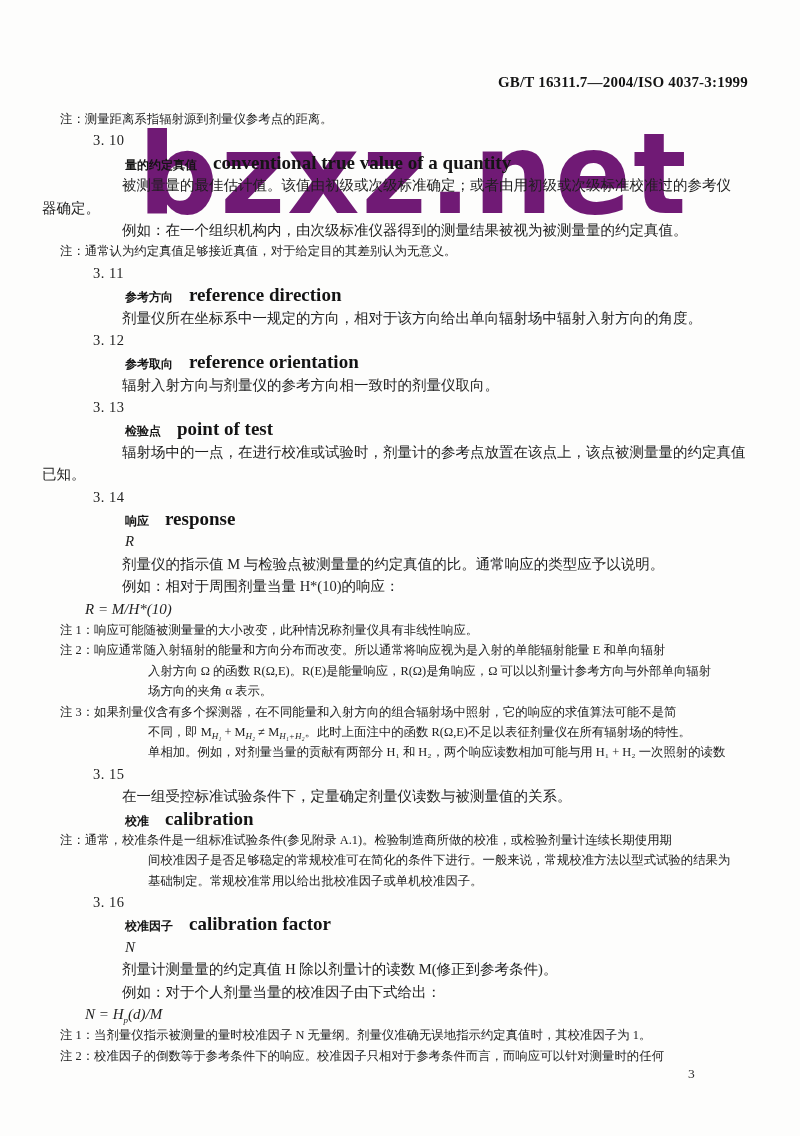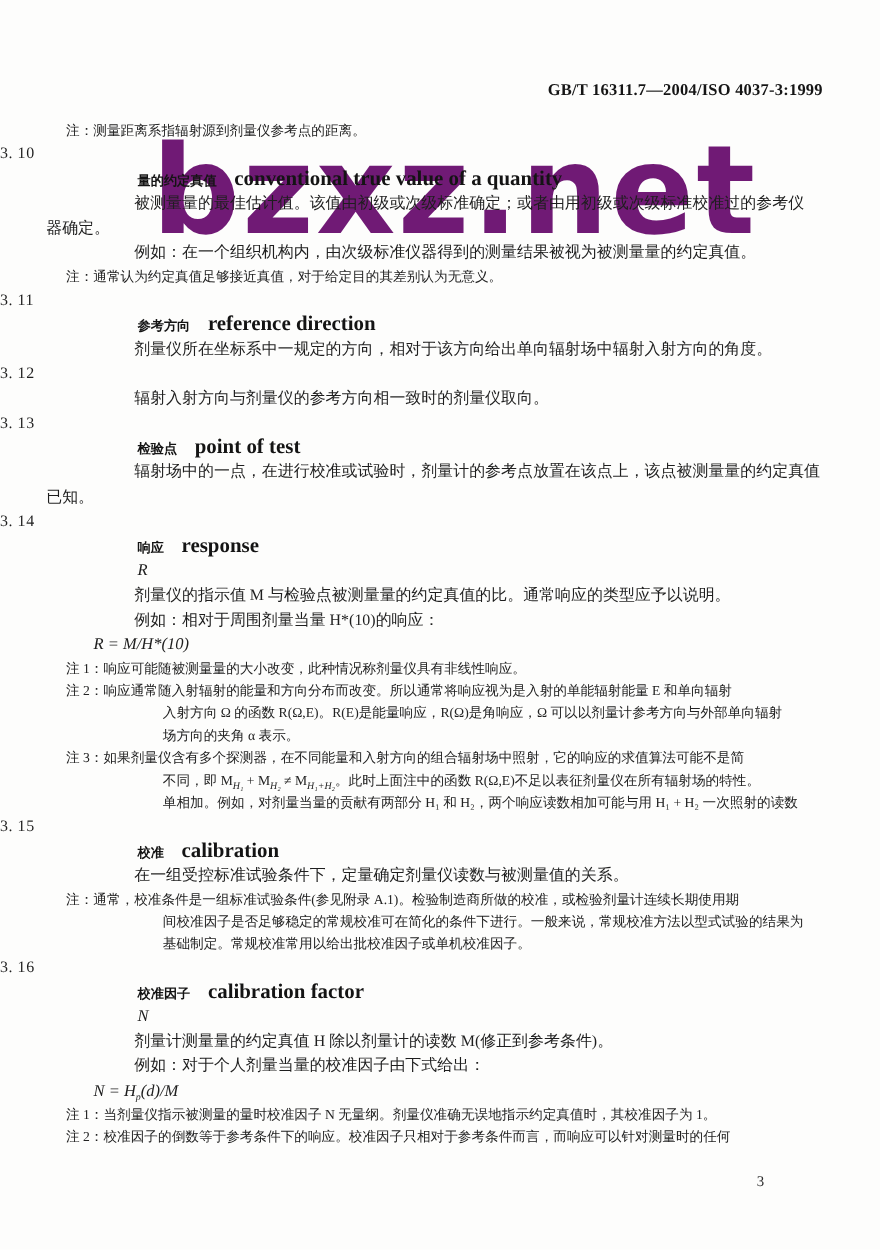--- a/index.html
+++ b/index.html
@@ -19,21 +19,21 @@
     user-select:none;
   }
   .header{
     position:absolute;top:74px;right:52px;
     font-weight:bold;font-size:15px;letter-spacing:0.2px;
     z-index:2;color:#151515;
   }
   .content{position:absolute;top:109px;left:0;right:0;z-index:1;}
   .ln{height:22.4px;line-height:22.4px;font-size:14.5px;white-space:nowrap;color:#1e1e1e;}
   .nt{height:20.4px;line-height:20.4px;font-size:12.4px;color:#222;}
-  .sec{font-size:14.5px;letter-spacing:0.5px;}
+  .sec{padding-left:93px;font-size:14.5px;letter-spacing:0.5px;}
   .term{padding-left:125px;font-weight:bold;}
   .term .cn{font-size:12px;color:#141414;}
   .term .en{margin-left:16px;font-size:19px;color:#141414;}
   .ind{padding-left:122px;}
   .flush{padding-left:42px;}
   .note-first{padding-left:60px;}
   .note-cont{padding-left:148px;}
   .sym{padding-left:125px;font-style:italic;font-size:15px;}
   .formula{padding-left:85px;padding-right:37px;font-style:italic;font-size:15px;}
   .formula sub,.nt sub{font-size:9px;font-style:italic;}
@@ -61,20 +61,23 @@
     <div class="ln ind">例如：在一个组织机构内，由次级标准仪器得到的测量结果被视为被测量量的约定真值。</div>
     <div class="nt note-first">注：通常认为约定真值足够接近真值，对于给定目的其差别认为无意义。</div>
 
     <div class="ln sec">3. 11</div>
     <div class="ln term">
       <span class="cn">参考方向</span><span class="en">reference direction</span>
     </div>
     <div class="ln ind">剂量仪所在坐标系中一规定的方向，相对于该方向给出单向辐射场中辐射入射方向的角度。</div>
 
     <div class="ln sec">3. 12</div>
+    <div class="ln term">
+      <span class="cn">参考取向</span><span class="en">reference orientation</span>
+    </div>
     <div class="ln ind">辐射入射方向与剂量仪的参考方向相一致时的剂量仪取向。</div>
 
     <div class="ln sec">3. 13</div>
     <div class="ln term">
       <span class="cn">检验点</span><span class="en">point of test</span>
     </div>
     <div class="ln ind">辐射场中的一点，在进行校准或试验时，剂量计的参考点放置在该点上，该点被测量量的约定真值</div>
     <div class="ln flush">已知。</div>
 
     <div class="ln sec">3. 14</div>
@@ -89,24 +92,24 @@
     <div class="nt note-first">注 2：响应通常随入射辐射的能量和方向分布而改变。所以通常将响应视为是入射的单能辐射能量 E 和单向辐射</div>
     <div class="nt note-cont">入射方向 Ω 的函数 R(Ω,E)。R(E)是能量响应，R(Ω)是角响应，Ω 可以以剂量计参考方向与外部单向辐射</div>
     <div class="nt note-cont">场方向的夹角 α 表示。</div>
     <div class="nt note-first">注 3：如果剂量仪含有多个探测器，在不同能量和入射方向的组合辐射场中照射，它的响应的求值算法可能不是简</div>
     <div class="nt note-cont">
       <span>不同，即 M</span><sub>H₁</sub><span> + M</span><sub>H₂</sub><span> ≠ M</span><sub>H₁+H₂</sub><span>。此时上面注中的函数 R(Ω,E)不足以表征剂量仪在所有辐射场的特性。</span>
     </div>
     <div class="nt note-cont">单相加。例如，对剂量当量的贡献有两部分 H₁ 和 H₂，两个响应读数相加可能与用 H₁ + H₂ 一次照射的读数</div>
 
     <div class="ln sec">3. 15</div>
+    <div class="ln ind">在一组受控标准试验条件下，定量确定剂量仪读数与被测量值的关系。</div>
     <div class="ln term">
       <span class="cn">校准</span><span class="en">calibration</span>
     </div>
-    <div class="ln ind">在一组受控标准试验条件下，定量确定剂量仪读数与被测量值的关系。</div>
     <div class="nt note-first">注：通常，校准条件是一组标准试验条件(参见附录 A.1)。检验制造商所做的校准，或检验剂量计连续长期使用期</div>
     <div class="nt note-cont">间校准因子是否足够稳定的常规校准可在简化的条件下进行。一般来说，常规校准方法以型式试验的结果为</div>
     <div class="nt note-cont">基础制定。常规校准常用以给出批校准因子或单机校准因子。</div>
 
     <div class="ln sec">3. 16</div>
     <div class="ln term">
       <span class="cn">校准因子</span><span class="en">calibration factor</span>
     </div>
     <div class="ln sym">N</div>
     <div class="ln ind">剂量计测量量的约定真值 H 除以剂量计的读数 M(修正到参考条件)。</div>

